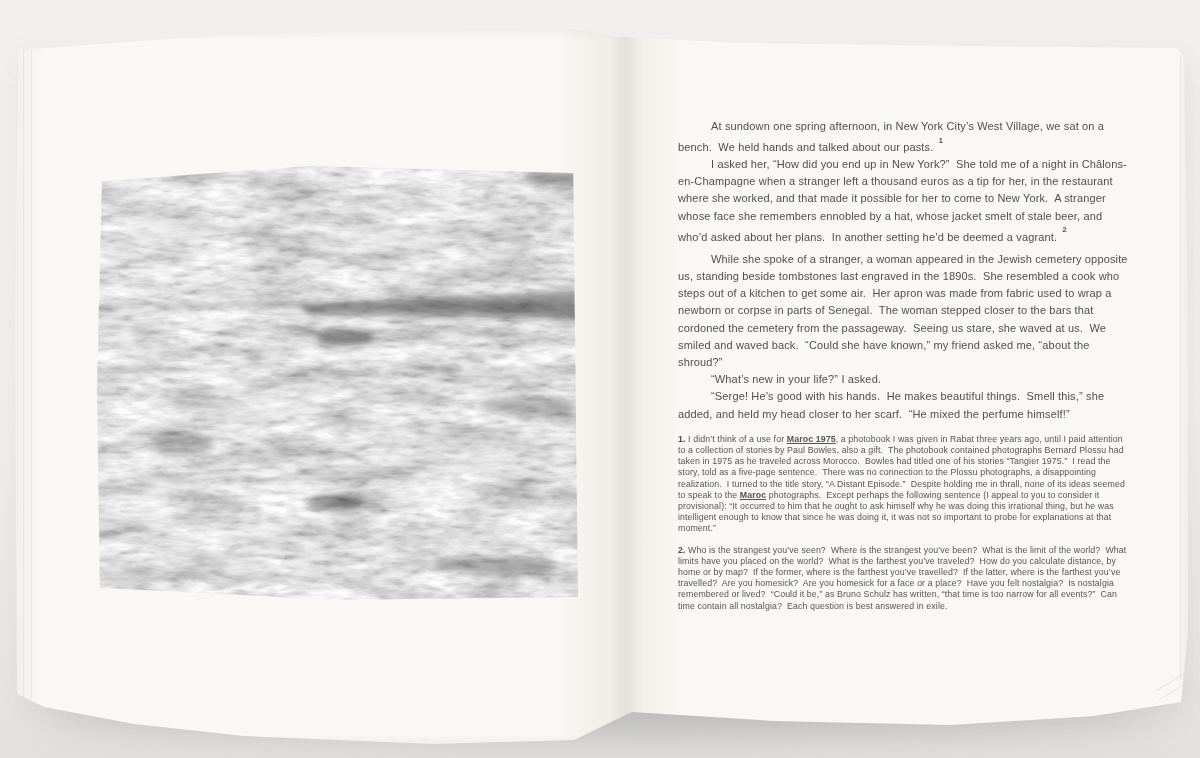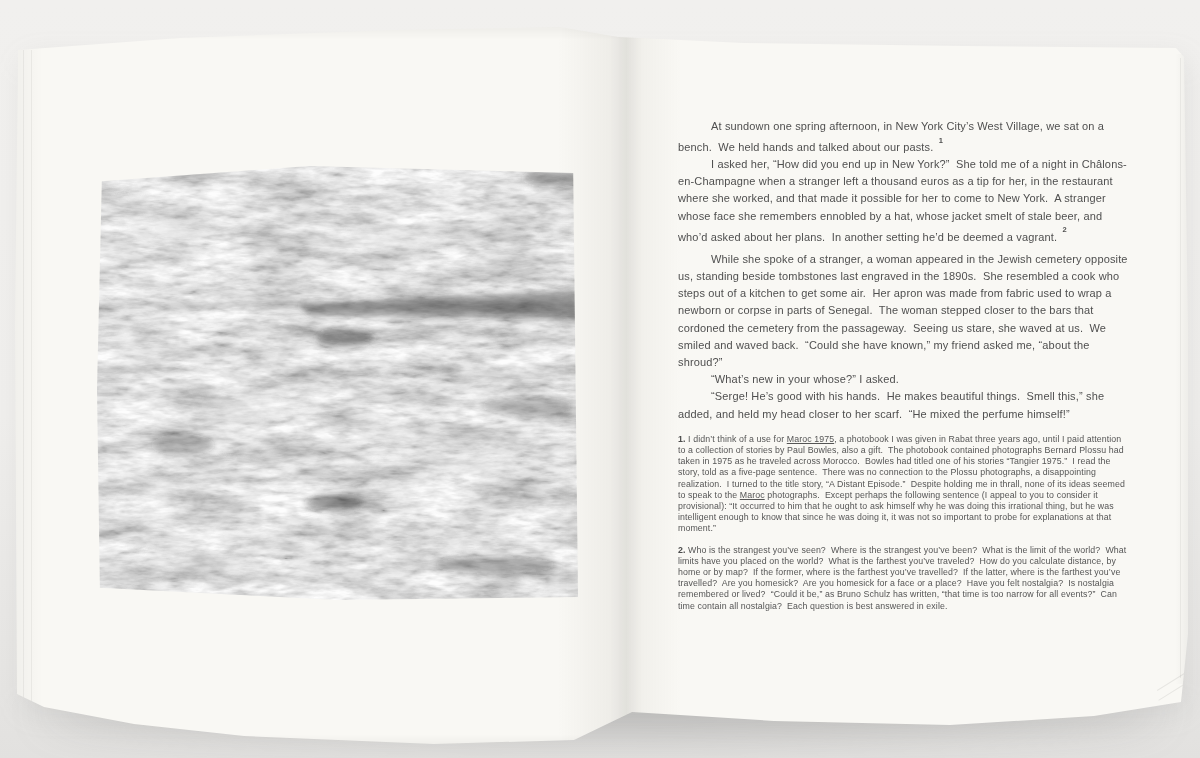--- a/index.html
+++ b/index.html
@@ -77,21 +77,21 @@
   .para sup{
     font-size:7.5px;font-weight:700;position:relative;top:-3.5px;margin-left:2px;letter-spacing:0;
   }
   .footnotes{margin-top:11px;}
   .fn{
     margin:0;font-size:8.8px;line-height:11.2px;letter-spacing:0.1px;color:#555;
   }
   .fn + .fn{margin-top:10px;}
   .fn b{font-weight:700;color:#4c4c4c;}
   .fn span{white-space:pre-wrap;}
-  .fn .u{text-decoration:underline;text-underline-offset:1px;}
+  .fn .u{text-decoration:underline;text-underline-offset:1px;font-weight:bold;}
 </style>
 </head>
 <body>
 
 <div class="scene">
   <div class="book-shadow2"></div>
   <div class="book-shadow"></div>
 
   <div class="book">
 
@@ -155,21 +155,21 @@
           <ellipse cx="380" cy="300" rx="40" ry="12" opacity="0.22"></ellipse>
           <ellipse cx="120" cy="400" rx="50" ry="12" opacity="0.22"></ellipse>
         </g>
       </svg>
     </div>
 
     <div class="text-col">
       <p class="para"><span>At sundown one spring afternoon, in New York City’s West Village, we sat on a bench.  We held hands and talked about our pasts. </span><sup>1</sup></p>
       <p class="para"><span>I asked her, “How did you end up in New York?”  She told me of a night in Châlons-en-Champagne when a stranger left a thousand euros as a tip for her, in the restaurant where she worked, and that made it possible for her to come to New York.  A stranger whose face she remembers ennobled by a hat, whose jacket smelt of stale beer, and who’d asked about her plans.  In another setting he’d be deemed a vagrant. </span><sup>2</sup></p>
       <p class="para space-before"><span>While she spoke of a stranger, a woman appeared in the Jewish cemetery opposite us, standing beside tombstones last engraved in the 1890s.  She resembled a cook who steps out of a kitchen to get some air.  Her apron was made from fabric used to wrap a newborn or corpse in parts of Senegal.  The woman stepped closer to the bars that cordoned the cemetery from the passageway.  Seeing us stare, she waved at us.  We smiled and waved back.  “Could she have known,” my friend asked me, “about the shroud?”</span></p>
-      <p class="para"><span>“What’s new in your whose?” I asked.</span></p>
+      <p class="para"><span>“What’s new in your life?” I asked.</span></p>
       <p class="para"><span>“Serge! He’s good with his hands.  He makes beautiful things.  Smell this,” she added, and held my head closer to her scarf.  “He mixed the perfume himself!”</span></p>
 
       <div class="footnotes">
         <p class="fn"><b>1.</b><span> I didn’t think of a use for </span><span class="u">Maroc 1975</span><span>, a photobook I was given in Rabat three years ago, until I paid attention to a collection of stories by Paul Bowles, also a gift.  The photobook contained photographs Bernard Plossu had taken in 1975 as he traveled across Morocco.  Bowles had titled one of his stories “Tangier 1975.”  I read the story, told as a five-page sentence.  There was no connection to the Plossu photographs, a disappointing realization.  I turned to the title story, “A Distant Episode.”  Despite holding me in thrall, none of its ideas seemed to speak to the </span><span class="u">Maroc</span><span> photographs.  Except perhaps the following sentence (I appeal to you to consider it provisional): “It occurred to him that he ought to ask himself why he was doing this irrational thing, but he was intelligent enough to know that since he was doing it, it was not so important to probe for explanations at that moment.”</span></p>
         <p class="fn"><b>2.</b><span> Who is the strangest you’ve seen?  Where is the strangest you’ve been?  What is the limit of the world?  What limits have you placed on the world?  What is the farthest you’ve traveled?  How do you calculate distance, by home or by map?  If the former, where is the farthest you’ve travelled?  If the latter, where is the farthest you’ve travelled?  Are you homesick?  Are you homesick for a face or a place?  Have you felt nostalgia?  Is nostalgia remembered or lived?  “Could it be,” as Bruno Schulz has written, “that time is too narrow for all events?”  Can time contain all nostalgia?  Each question is best answered in exile.</span></p>
       </div>
     </div>
 
     <div class="gutter"></div>
     <div class="top-shade"></div>

